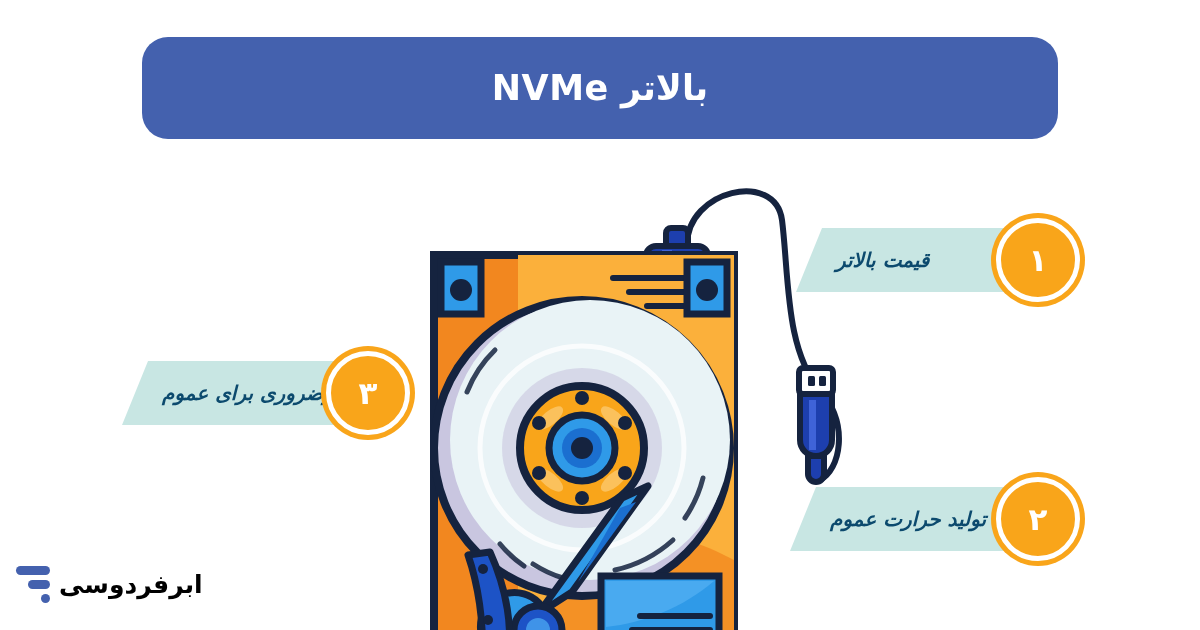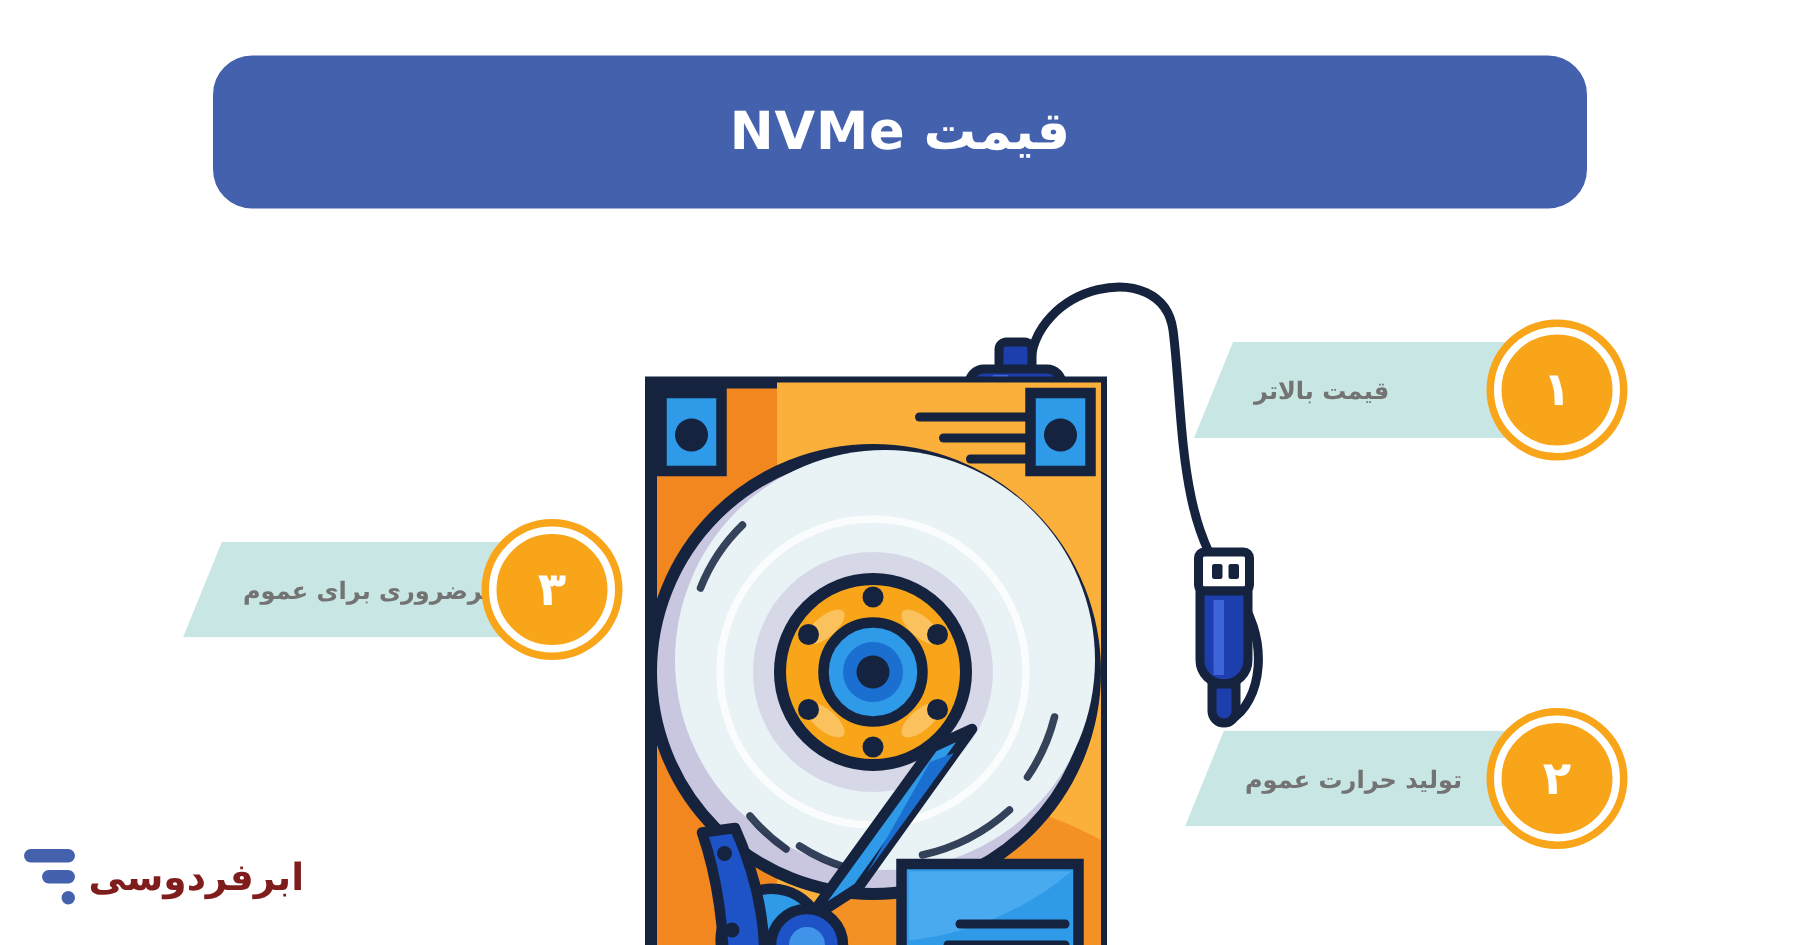--- a/index.html
+++ b/index.html
@@ -27,22 +27,23 @@
   .callout{position:absolute;height:64px;}
   .callout .panel{
     position:absolute;inset:0;
     background:#c8e6e3;
     border-radius:0 14px 14px 0;
     clip-path:polygon(26px 0, 100% 0, 100% 100%, 0 100%);
   }
   .callout .label{
     position:absolute;top:0;bottom:0;right:74px;left:40px;
     display:flex;align-items:center;justify-content:flex-end;
-    color:#737373;font-size:16px;font-weight:bold;direction:rtl;
+    color:#0c4a6e;font-size:20px;font-weight:bold;direction:rtl;
     white-space:nowrap;
+    font-style:italic;
   }
   .badge{
     position:absolute;top:-10px;right:-38px;
     width:84px;height:84px;border-radius:50%;
     background:#f9a51a;
     display:flex;align-items:center;justify-content:center;
     box-sizing:border-box;
     border:5px solid #ffffff;
     box-shadow:0 0 0 5px #f9a51a;
   }
@@ -53,38 +54,38 @@
 
   #callout-1{left:796px;top:228px;width:246px;}
   #callout-2{left:790px;top:487px;width:252px;}
   #callout-3{left:122px;top:361px;width:250px;}
 
   
   .logo{
     position:absolute;left:16px;top:566px;
     display:flex;align-items:center;gap:9px;direction:rtl;
   }
-  .logo-text{color:#7f1d1d;font-size:25px;font-weight:bold;direction:rtl;}
+  .logo-text{color:#000000;font-size:25px;font-weight:bold;direction:rtl;}
   .logo-mark{display:flex;flex-direction:column;gap:5px;align-items:flex-start;}
   .logo-mark i{display:block;background:#4461ae;border-radius:6px;}
   .logo-mark i.b1{width:34px;height:9px;}
   .logo-mark i.b2{width:22px;height:9px;}
   .logo-mark i.b3{width:9px;height:9px;border-radius:50%;}
 
   
   .illustration{position:absolute;left:400px;top:150px;width:500px;height:500px;}
   .illustration svg{display:block;}
 </style>
 </head>
 <body>
 
 <div class="stage">
 
   <div class="title-banner">
-    <div class="title-text">قیمت NVMe</div>
+    <div class="title-text">بالاتر NVMe</div>
   </div>
 
   <div class="illustration">
     <svg width="500" height="500" viewBox="0 0 500 500" xmlns="http://www.w3.org/2000/svg">
       <g fill="none" stroke="#15233f" stroke-width="7" stroke-linecap="round" stroke-linejoin="round">
 
         <path d="M287 95 C287 40 375 20 382 70 C389 125 385 200 420 240 C450 275 440 320 420 330" stroke-width="6"></path>
       </g>
 
       <g>

